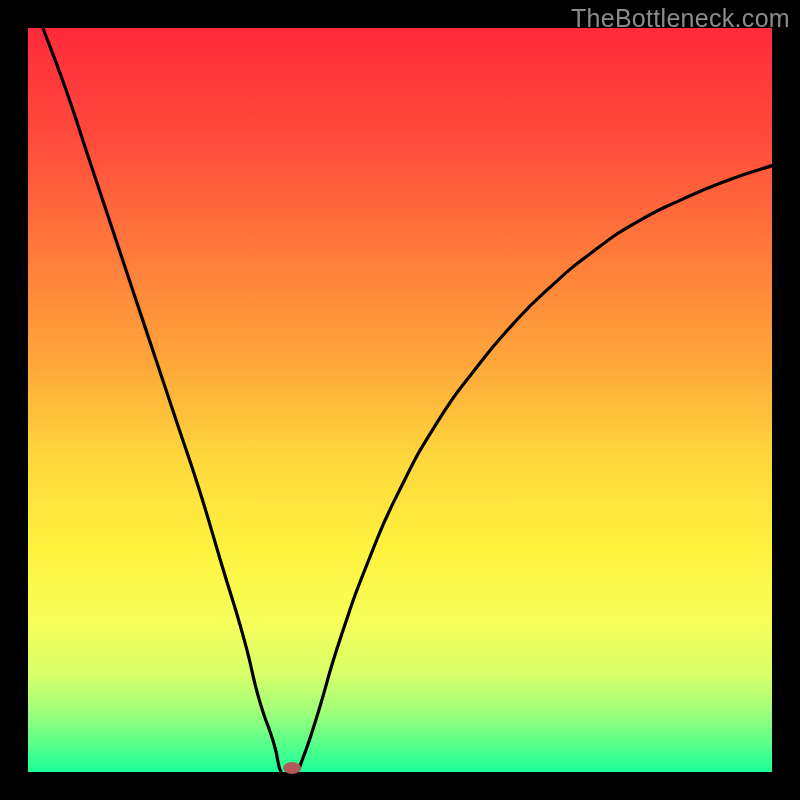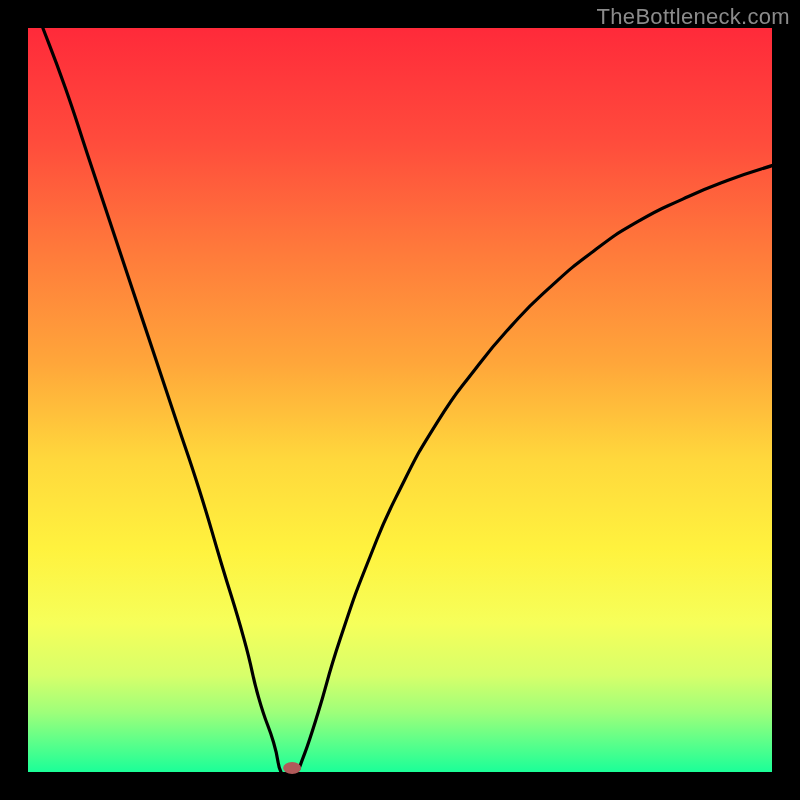--- a/index.html
+++ b/index.html
@@ -35,21 +35,21 @@
       #9eff7a 92%,
       #5cff8a 96%,
       #1bff98 100%
     );
   }
   .watermark {
     position: absolute;
     top: 4px;
     right: 10px;
     color: #8b8b8b;
-    font-size: 22px;
+    font-size: 25px;
     font-weight: 500;
     letter-spacing: 0.3px;
     user-select: none;
   }
   svg.curve {
     position: absolute;
     inset: 0;
     width: 100%;
     height: 100%;
     overflow: visible;

